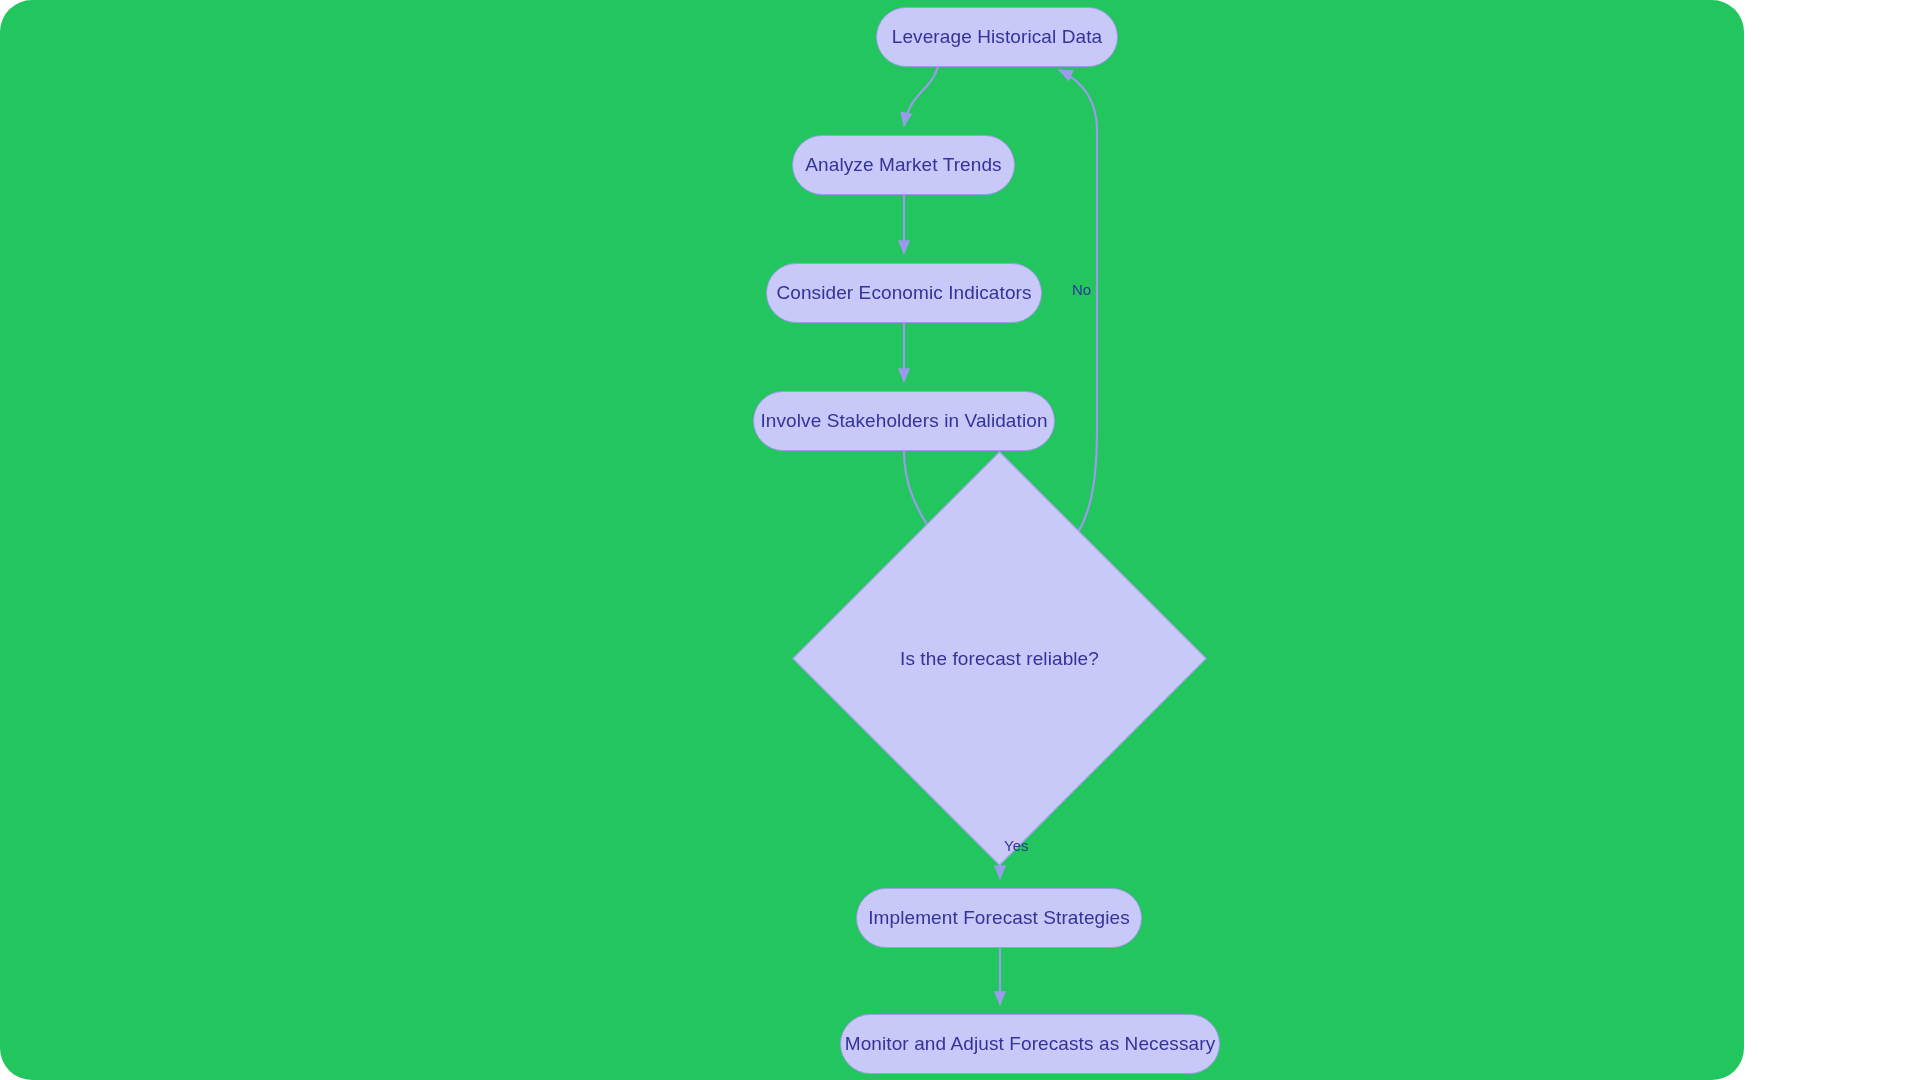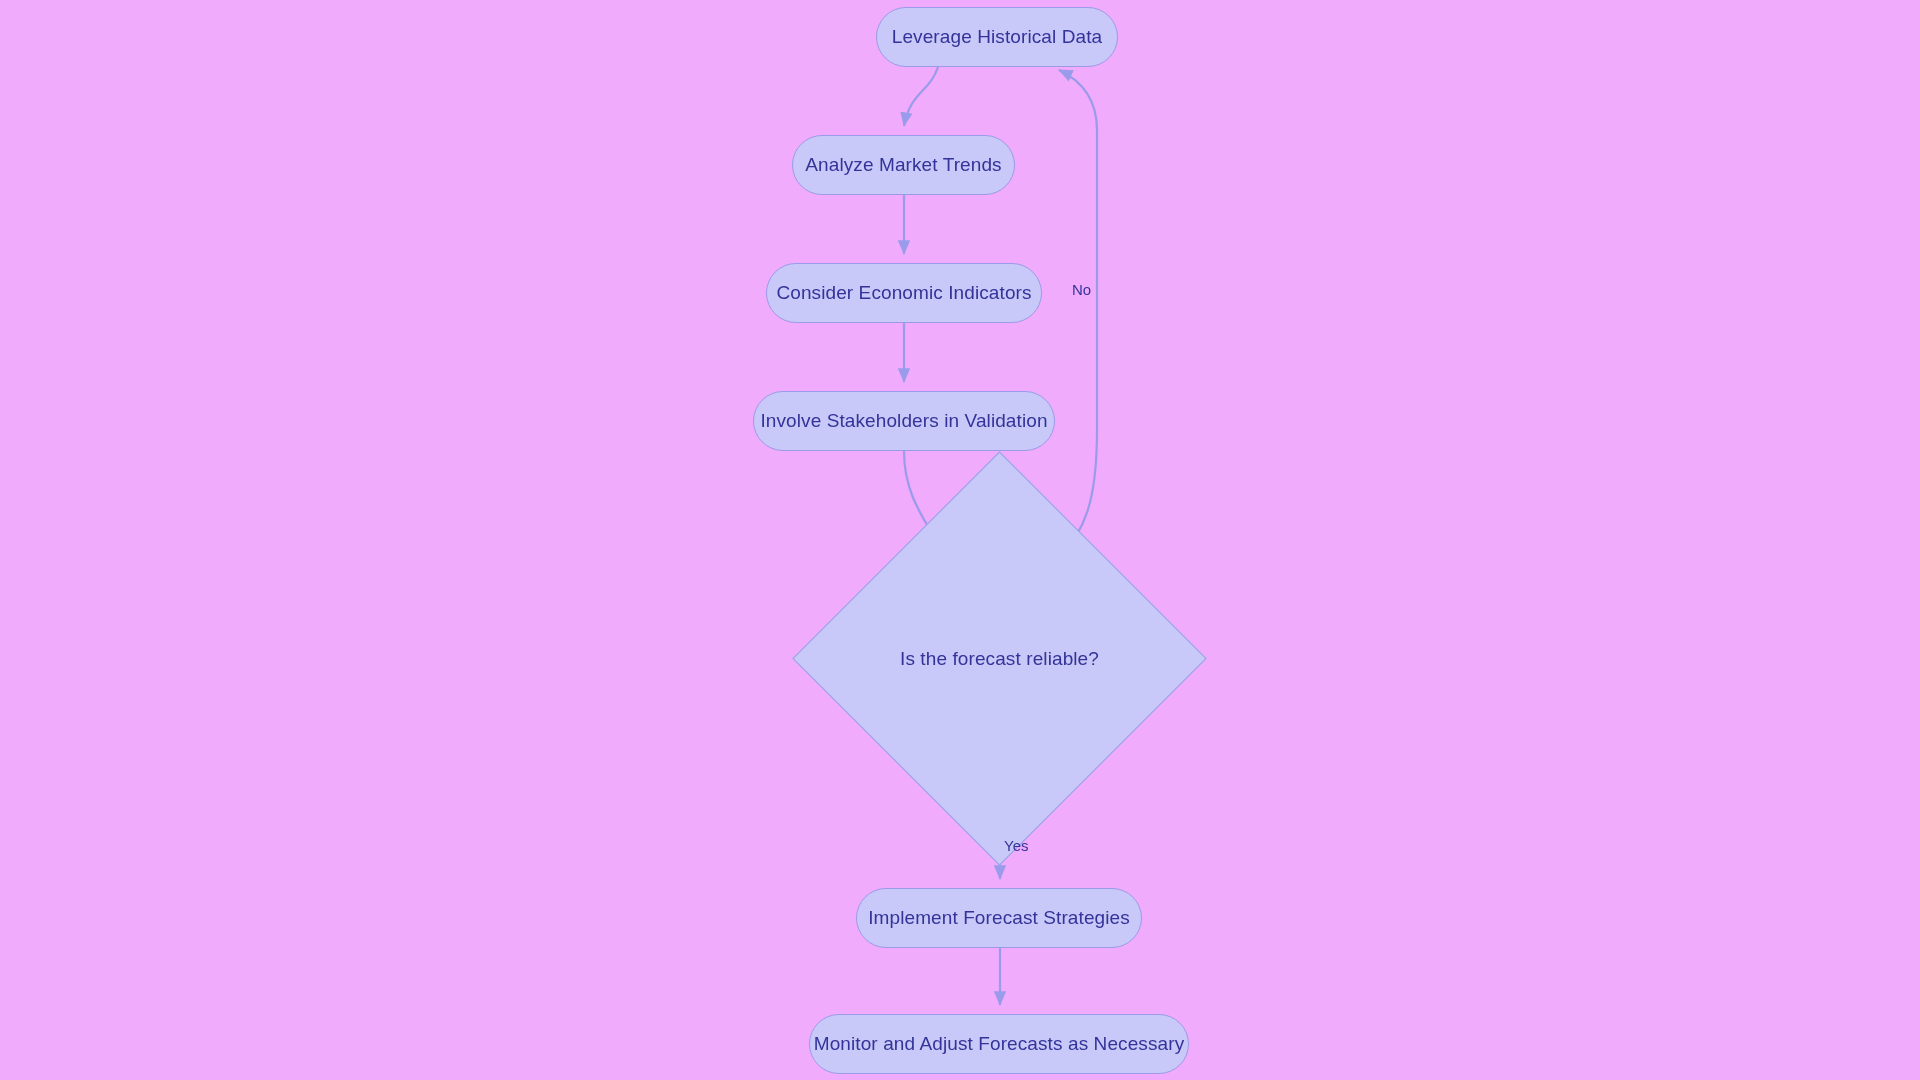--- a/index.html
+++ b/index.html
@@ -8,23 +8,24 @@
     padding: 0;
     background: #ffffff;
     width: 1920px;
     height: 1080px;
     overflow: hidden;
     font-family: "Liberation Sans", sans-serif;
   }
 
   #flow-root {
     position: relative;
-    width: 1920px;
+    width: 1744px;
     height: 1080px;
-    background: #f0abfc;
+    background: #22c55e;
+    border-radius: 32px;
   }
 
   #edge-layer {
     position: absolute;
     left: 0;
     top: 0;
     width: 1920px;
     height: 1080px;
     pointer-events: none;
   }
@@ -132,21 +133,21 @@
 
   <div class="node decision" style="left:853px; top:512px; width:293px; height:293px;">
     <span class="decision-shape"></span>
     <span class="decision-label">Is the forecast reliable?</span>
   </div>
 
   <div class="node process" style="left:856px; top:888px; width:286px; height:60px;">
     <span>Implement Forecast Strategies</span>
   </div>
 
-  <div class="node process" style="left:809px; top:1014px; width:380px; height:60px;">
+  <div class="node process" style="left:840px; top:1014px; width:380px; height:60px;">
     <span>Monitor and Adjust Forecasts as Necessary</span>
   </div>
 
   <div class="edge-label" style="left:1072px; top:282px;">No</div>
 
   <div class="edge-label" style="left:1004px; top:838px;">Yes</div>
 
 </div>
 
 </body></html>

